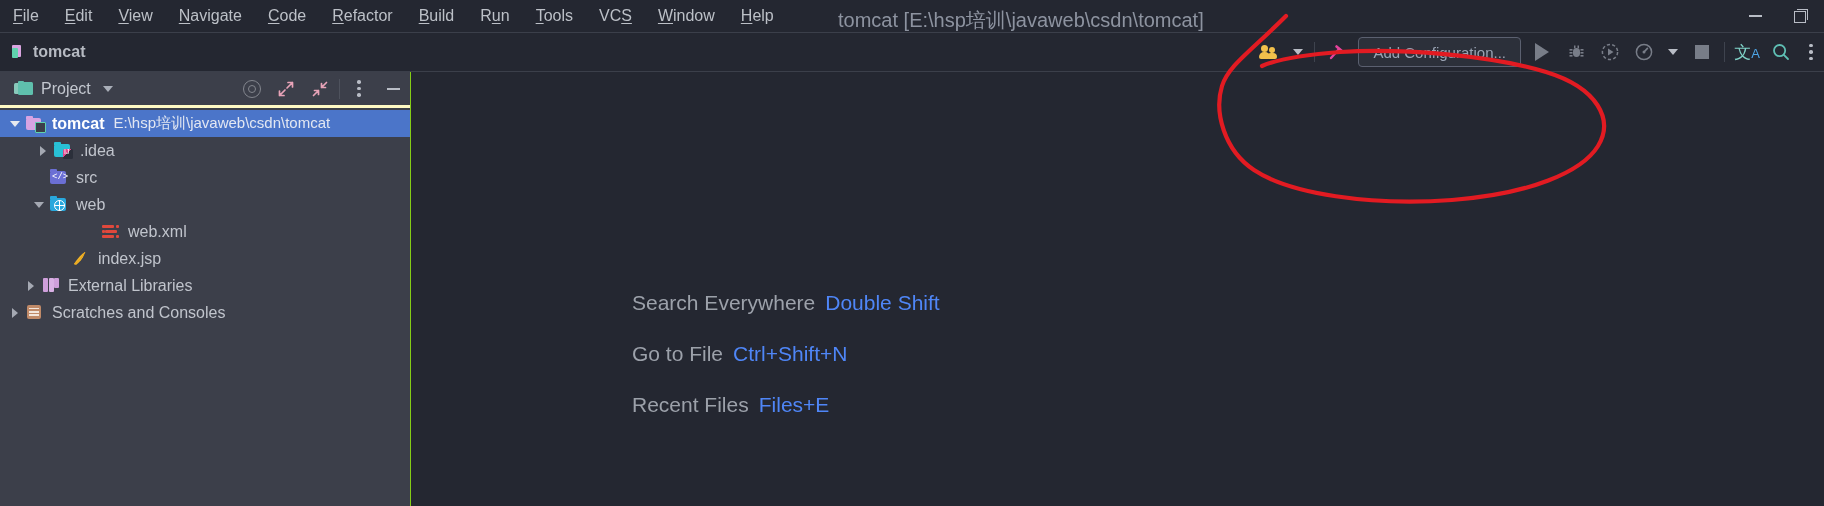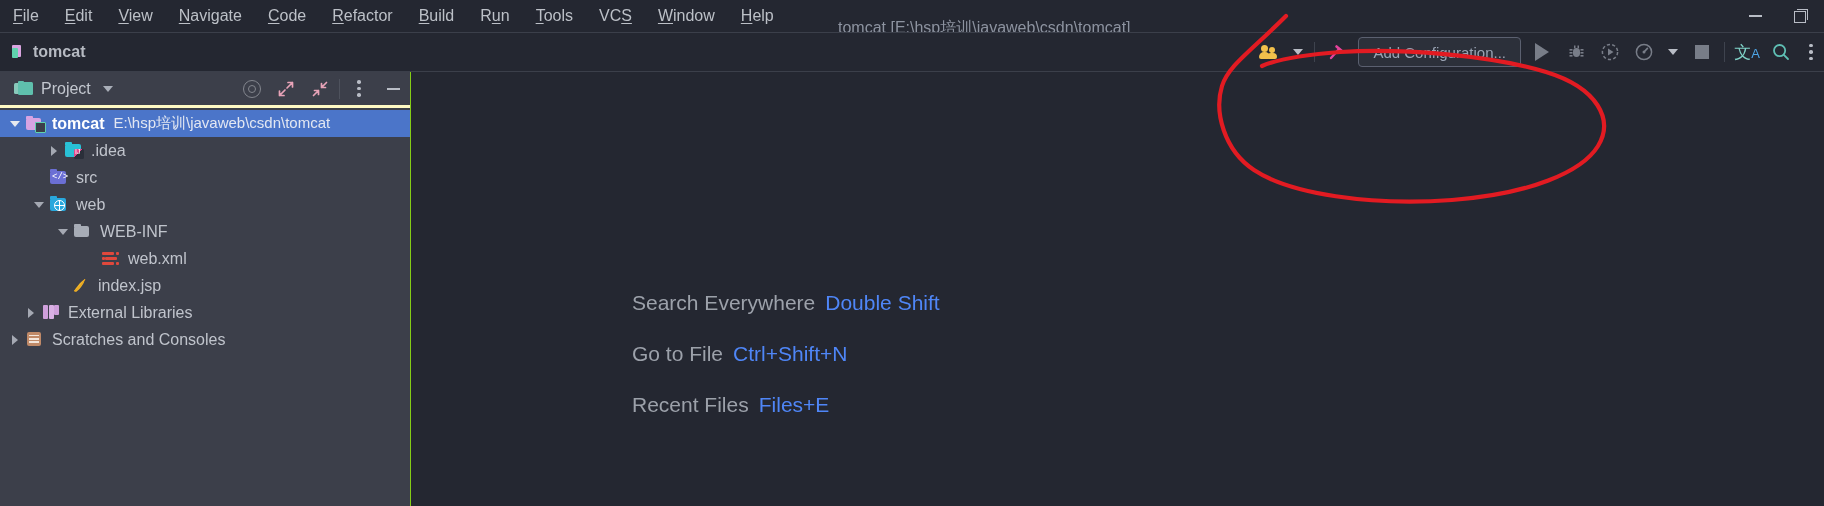--- a/index.html
+++ b/index.html
@@ -31,23 +31,23 @@
     line-height: 32px;
     white-space: nowrap;
     cursor: default;
   }
   .menu-item .mn {
     text-decoration: underline;
     text-underline-offset: 2px;
   }
   .win-title {
     position: absolute;
-    left: 838px; top: 12px;
+    left: 838px; top: 4px;
     line-height: 32px;
-    font-size: 16px;
+    font-size: 20px;
     color: #8d93a0;
     white-space: nowrap;
   }
   .win-ctrls {
     position: absolute; right: 0; top: 0;
     height: 32px; display: flex; align-items: center;
   }
   .win-btn {
     width: 46px; height: 32px;
     display: flex; align-items: center; justify-content: center;
@@ -487,21 +487,21 @@
           </span>
         <span class="ticon ic-folder-pink">
           <span class="body"></span>
             <span class="tab"></span>
             <span class="badge"></span>
         </span>
         <span class="tlabel">tomcat</span>
         <span class="tpath">E:\hsp培训\javaweb\csdn\tomcat</span>
       </div>
 
-      <div class="trow" style="padding-left:43px;">
+      <div class="trow" style="padding-left:32px;">
         <span class="tw">
             <span class="arrow-r"></span>
           </span>
         <span class="ticon ic-idea">
           <span class="body"></span>
             <span class="tab"></span>
             <span class="sq"></span>
         </span>
         <span class="tlabel">.idea</span>
       </div>
@@ -521,30 +521,20 @@
             <span class="arrow-d"></span>
           </span>
         <span class="ticon ic-web">
           <span class="body"></span>
             <span class="tab"></span>
             <span class="globe"></span>
         </span>
         <span class="tlabel">web</span>
       </div>
 
-      <div class="trow" style="padding-left:52px;">
-        <span class="tw">
-            <span class="arrow-d"></span>
-          </span>
-        <span class="ticon ic-folder-gray">
-          <span class="body"></span>
-            <span class="tab"></span>
-        </span>
-        <span class="tlabel">WEB-INF</span>
-      </div>
 
       <div class="trow" style="padding-left:102px;">
         <span class="ticon ic-xml">
           <i class="l1"></i>
             <i class="d1"></i>
             <i class="l2"></i>
             <i class="d2"></i>
             <i class="l3"></i>
             <i class="d3"></i>
         </span>

